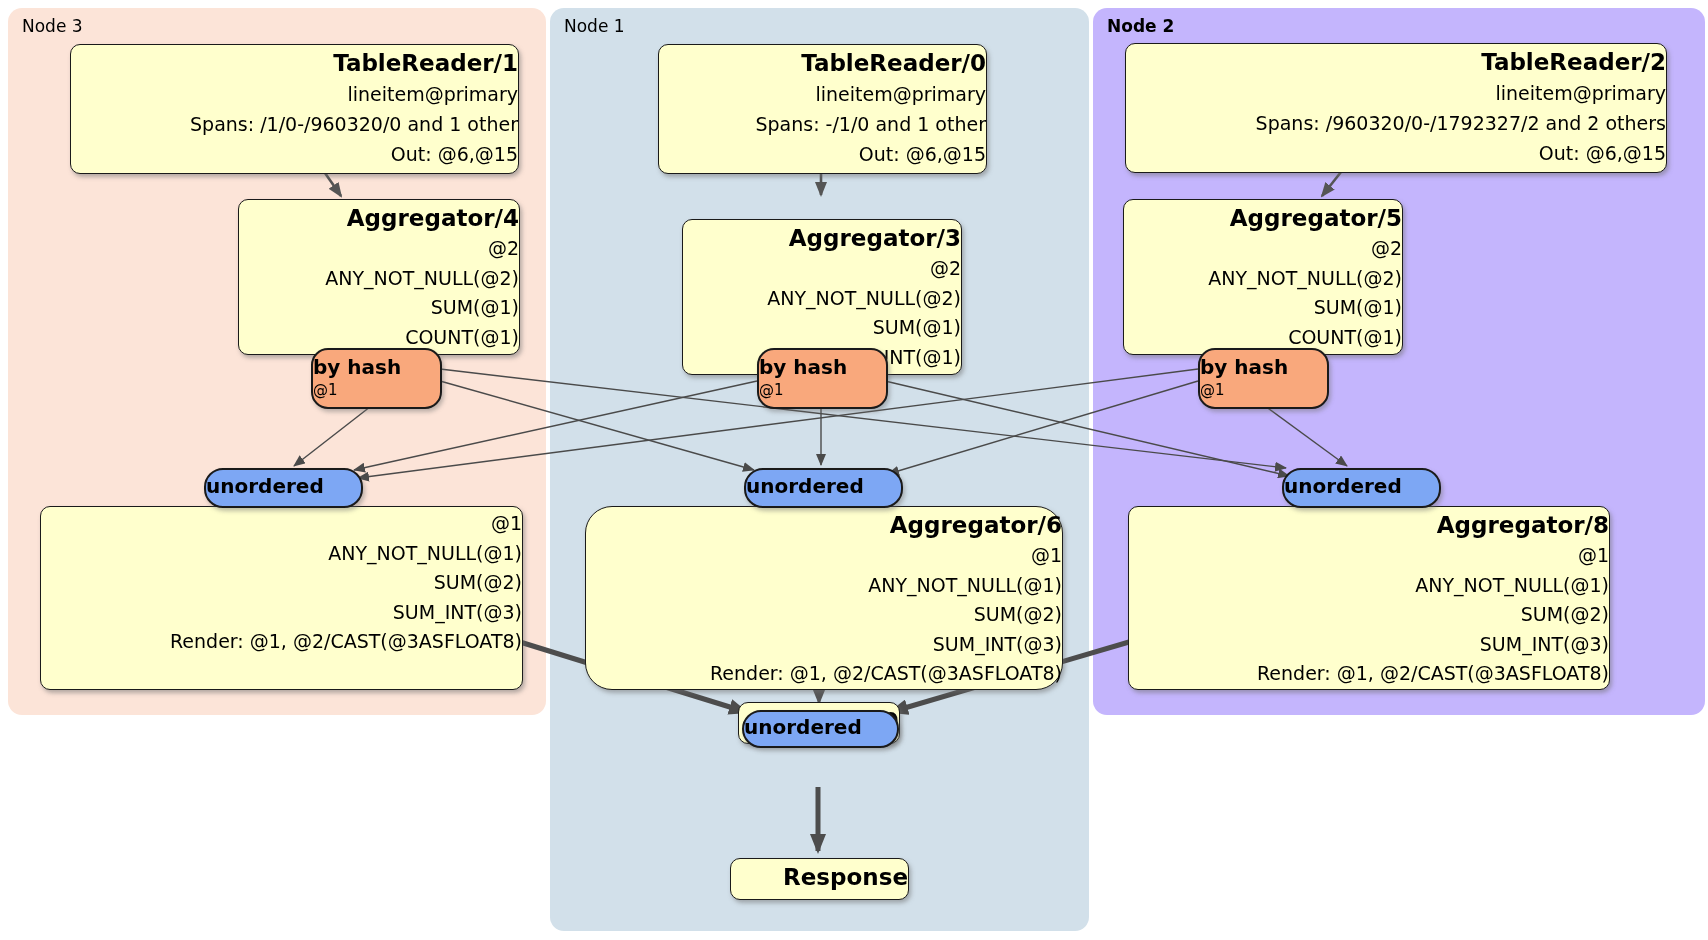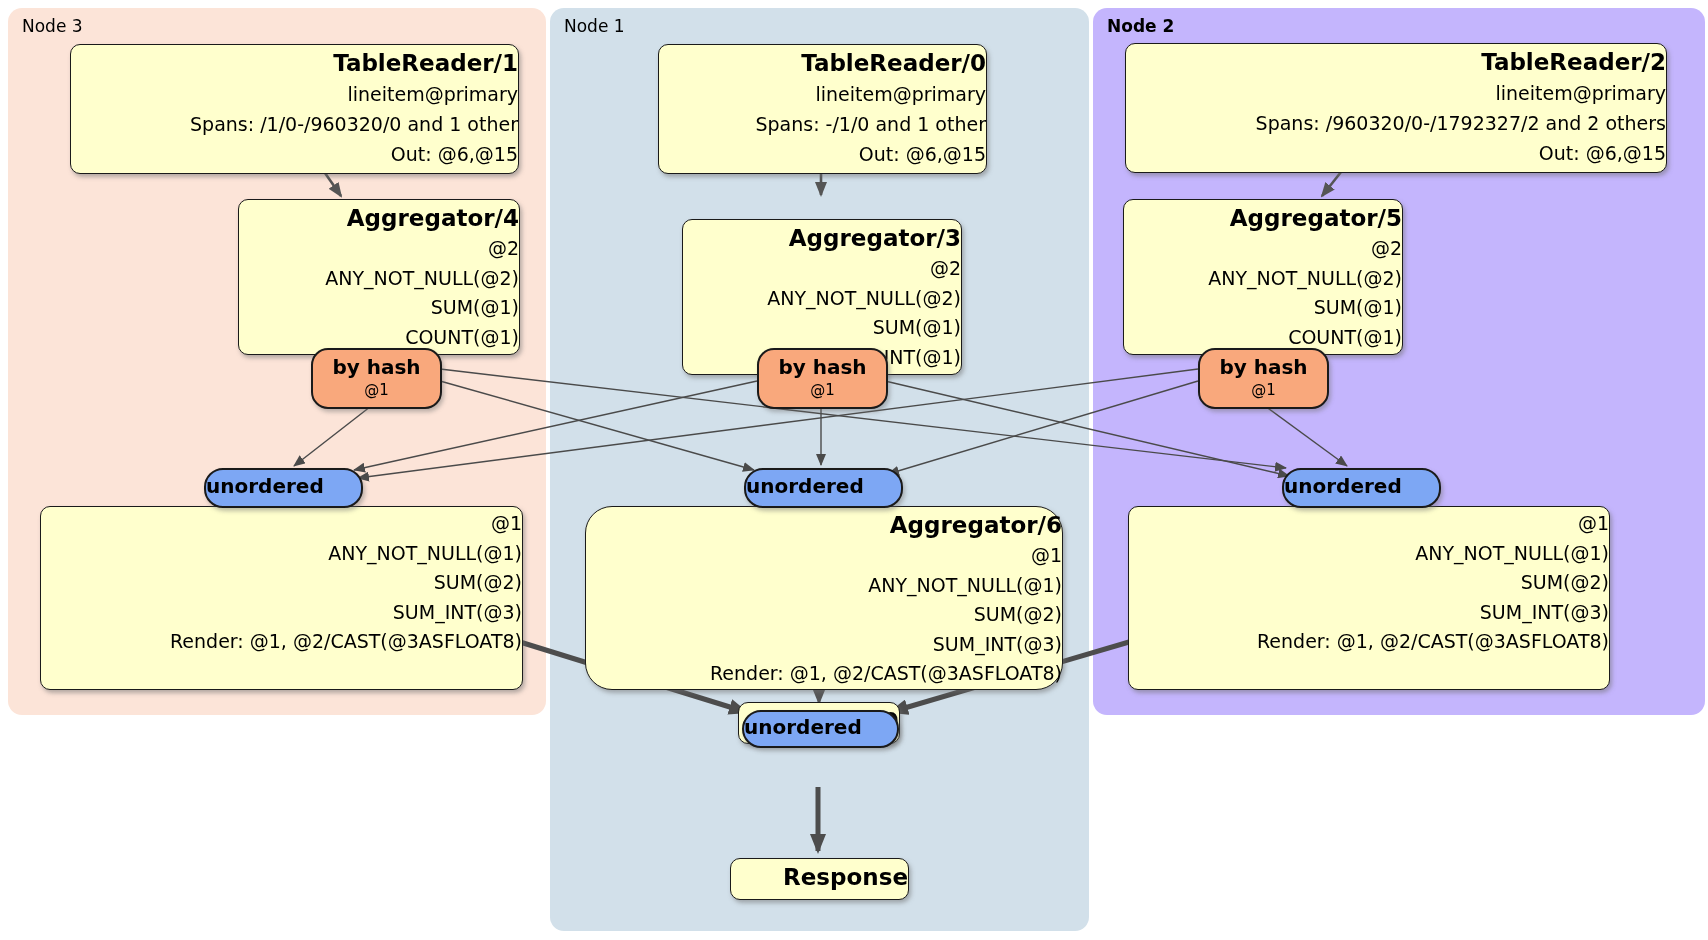--- a/index.html
+++ b/index.html
@@ -20,21 +20,21 @@
   .pbox{
     position:absolute;z-index:2;background:#ffffcd;border:1.6px solid #1a1a1a;
     border-radius:10px;text-align:right;padding-top:2px;
     box-shadow:2px 3px 4px rgba(110,110,110,.5);
   }
   .ptitle{font-size:23px;font-weight:bold;line-height:32px;white-space:nowrap;}
   .pline{font-size:19px;line-height:29.5px;white-space:nowrap;}
   .tr .pline{line-height:30px;padding-left:36px;}
   .router{
     position:absolute;z-index:3;width:127px;height:57px;background:#f9a87c;
-    border:2px solid #1a1a1a;border-radius:17px;text-align:center;
+    border:2px solid #1a1a1a;border-radius:17px;
     box-shadow:2px 3px 4px rgba(110,110,110,.45);
   }
   .rlabel{font-size:20px;font-weight:bold;line-height:26px;margin-top:4px;}
   .rsub{font-size:15px;line-height:20px;}
   .sync{
     position:absolute;z-index:3;height:36px;background:#7da7f4;
     border:2px solid #1a1a1a;border-radius:19px;
     font-size:20px;font-weight:bold;line-height:33px;
     box-shadow:2px 3px 4px rgba(110,110,110,.45);
   }
@@ -160,20 +160,21 @@
     <div class="pline">COUNT(@1)</div>
   </div>
   <div class="router" style="left:1198px;top:348px;">
     <div class="rlabel">by hash</div>
     <div class="rsub">@1</div>
   </div>
   <div class="sync" style="left:1282px;top:468px;width:155px;">
     <span>unordered</span>
   </div>
   <div class="pbox" style="left:1128px;top:506px;width:480px;height:180px;">
+    <div class="ptitle">Aggregator/8</div>
     <div class="pline">@1</div>
     <div class="pline">ANY_NOT_NULL(@1)</div>
     <div class="pline">SUM(@2)</div>
     <div class="pline">SUM_INT(@3)</div>
     <div class="pline">Render: @1, @2/CAST(@3ASFLOAT8)</div>
   </div>
 
   <div class="sync" style="left:742px;top:710px;width:153px;height:34px;line-height:31px;">
     <span>unordered</span>
   </div>

